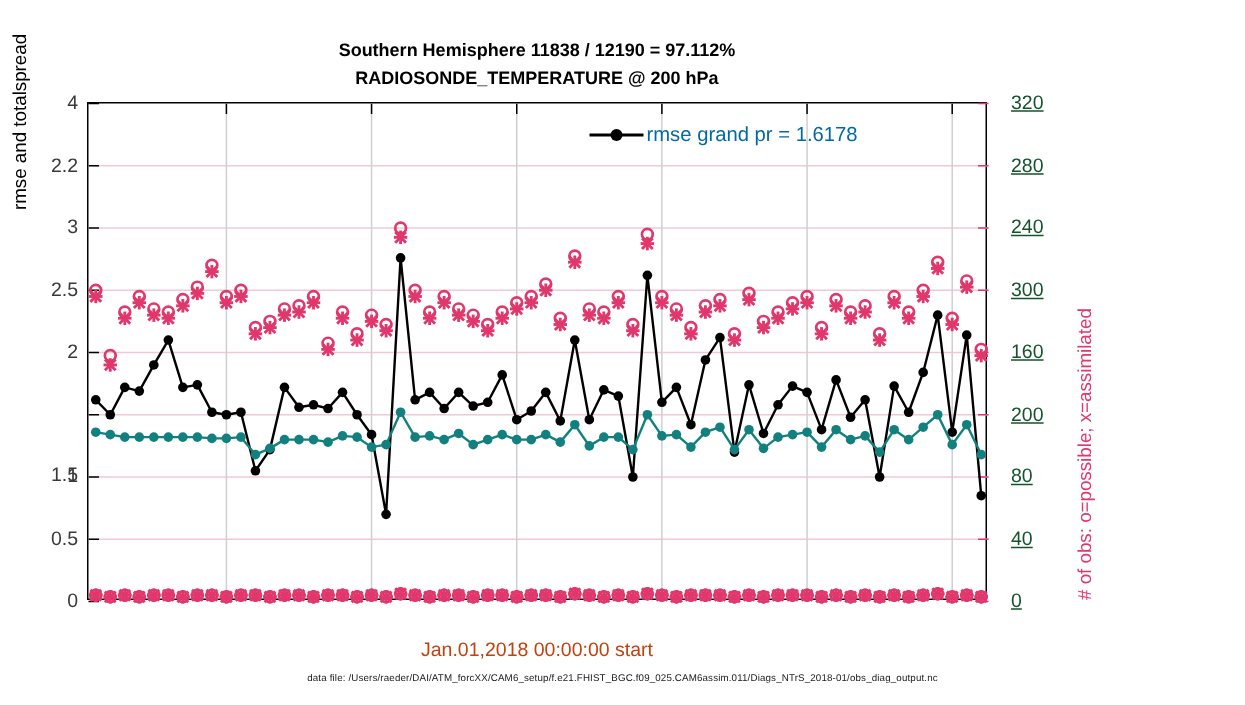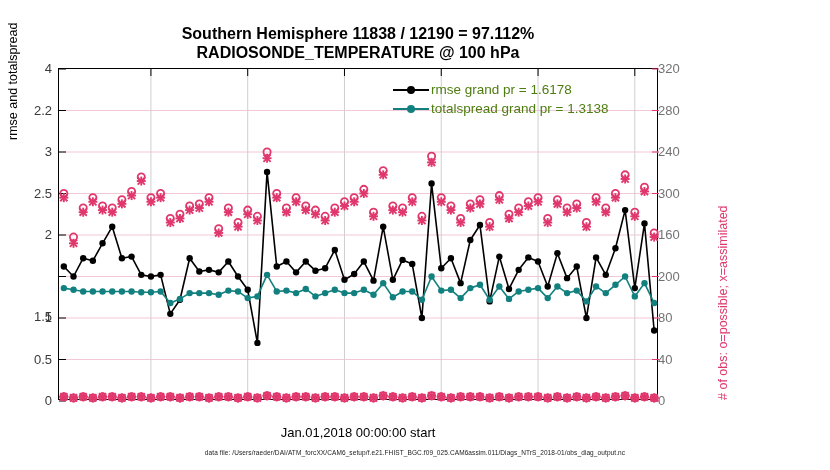--- a/index.html
+++ b/index.html
@@ -19,21 +19,21 @@
     left: 0; top: 0;
     width: 830px;
     height: 470px;
   }
   .title-block {
     position: absolute;
     left: 58px;
     top: 24px;
     width: 600px;
     text-align: center;
-    font-size: 16px;
+    font-size: 12px;
     font-weight: bold;
     color: #000000;
     line-height: 19px;
     letter-spacing: 0px;
   }
   .title-line { display: block; }
 
   .plot-area {
     position: absolute;
     left: 58px;
@@ -85,25 +85,26 @@
   
   .ytick-right-wrap {
     position: absolute;
     left: 658px;
     top: 68px;
     width: 60px;
     height: 332px;
   }
   .ytick-right {
     position: absolute;
-    left: 0;
+    left: 16px;
     font-size: 13px;
-    color: #737373;
+    color: #14532d;
     transform: translateY(-50%);
     white-space: nowrap;
+    text-decoration: underline;
   }
   .ylabel-right {
     position: absolute;
     left: 716px;
     top: 400px;
     font-size: 12.5px;
     color: #e0376c;
     transform: rotate(-90deg);
     transform-origin: left top;
     white-space: nowrap;
@@ -125,21 +126,21 @@
     transform: translateX(-50%);
     white-space: nowrap;
   }
   .xlabel {
     position: absolute;
     left: 58px;
     top: 425px;
     width: 600px;
     text-align: center;
     font-size: 13px;
-    color: #000000;
+    color: #c2410c;
   }
 
   .footer {
     position: absolute;
     left: 0;
     top: 449px;
     width: 830px;
     text-align: center;
     font-size: 6.5px;
     color: #1a1a1a;
@@ -176,33 +177,33 @@
   .legend-dot {
     position: absolute;
     left: 14px;
     top: 3px;
     width: 8px;
     height: 8px;
     border-radius: 50%;
   }
   .legend-text {
     font-size: 13.5px;
-    color: #4d7c0f;
+    color: #0369a1;
     white-space: nowrap;
     padding-left: 2px;
   }
 </style>
 </head>
 <body>
 
 <div id="figure">
 
   <div class="title-block">
     <span class="title-line">Southern Hemisphere 11838 / 12190 = 97.112%</span>
-    <span class="title-line">RADIOSONDE_TEMPERATURE @ 100 hPa</span>
+    <span class="title-line">RADIOSONDE_TEMPERATURE @ 200 hPa</span>
   </div>
 
   <div class="ylabel-left">rmse and totalspread</div>
 
   <div class="ytick-left-wrap" id="ytick-left-wrap">
       <div class="ytick-left" style="top: 332px;">0</div>
       <div class="ytick-left" style="top: 290.5px;">0.5</div>
       <div class="ytick-left" style="top: 249px;">1</div>
       <div class="ytick-left" style="top: 207.5px; margin-top: 40px;">1.5</div>
       <div class="ytick-left" style="top: 166px;">2</div>
@@ -1024,24 +1025,17 @@
   <div class="xlabel">Jan.01,2018 00:00:00 start</div>
 
   <div class="legend">
     <div class="legend-row">
       <span class="legend-swatch">
         <span class="legend-line" style="background:#000000"></span>
         <span class="legend-dot" style="background:#000000"></span>
       </span>
       <span class="legend-text">rmse grand pr = 1.6178</span>
     </div>
-    <div class="legend-row">
-      <span class="legend-swatch">
-        <span class="legend-line" style="background:#11807f"></span>
-        <span class="legend-dot" style="background:#11807f"></span>
-      </span>
-      <span class="legend-text">totalspread grand pr = 1.3138</span>
-    </div>
   </div>
 
   <div class="footer">data file: /Users/raeder/DAI/ATM_forcXX/CAM6_setup/f.e21.FHIST_BGC.f09_025.CAM6assim.011/Diags_NTrS_2018-01/obs_diag_output.nc</div>
 
 </div>
 
 </body></html>

